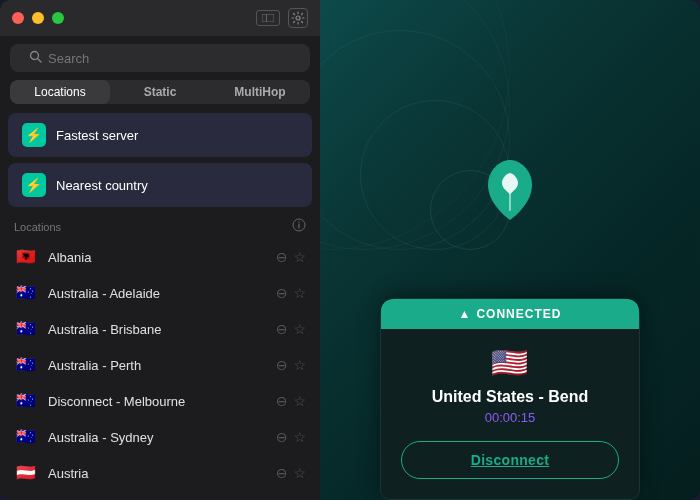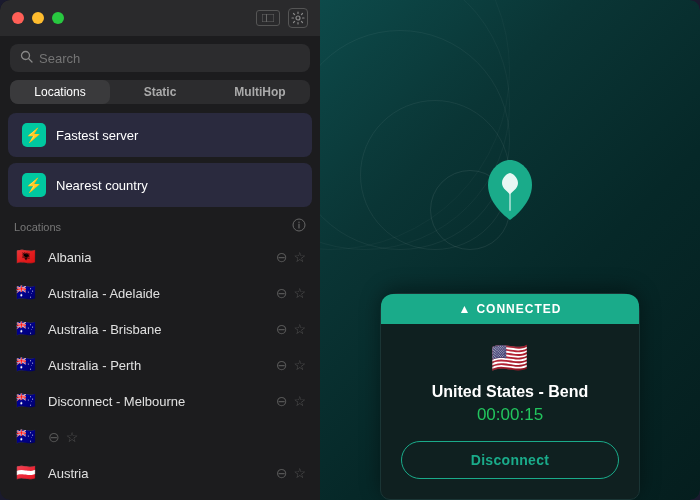--- a/index.html
+++ b/index.html
@@ -70,21 +70,21 @@
     
     .search-bar {
       padding: 8px 10px;
       background: #1c1c1e;
     }
     .search-input-wrapper {
       background: #2c2c2e;
       border-radius: 8px;
       display: flex;
       align-items: center;
-      padding: 6px 10px;
+      padding: 6px 19px;
       gap: 6px;
     }
     .search-icon-svg {
       color: #888;
       font-size: 13px;
     }
     .search-input {
       background: transparent;
       border: none;
       outline: none;
@@ -296,36 +296,37 @@
       margin-bottom: 8px;
     }
     .connected-country {
       font-size: 16px;
       font-weight: 700;
       color: #fff;
       margin-bottom: 4px;
       text-align: center;
     }
     .connected-time {
-      font-size: 17px;
-      color: #22c55e;
+      font-size: 13px;
+      color: #8b5cf6;
       margin-bottom: 16px;
       font-variant-numeric: tabular-nums;
     }
     .disconnect-btn {
       width: 100%;
       padding: 10px 0;
       background: transparent;
       border: 1.5px solid #1aab8a;
       border-radius: 20px;
       color: #1aab8a;
       font-size: 14px;
       font-weight: 600;
       cursor: pointer;
       letter-spacing: 0.3px;
+      text-decoration: underline;
     }
   </style>
 </head>
 <body>
 
 <div class="left-panel">
 
   <div class="title-bar">
     <span class="traffic-light tl-close"></span>
     <span class="traffic-light tl-min"></span>
@@ -426,20 +427,21 @@
       <span class="flag">🇦🇺</span>
       <span class="location-name">Disconnect - Melbourne</span>
       <div class="location-actions">
         <span class="signal-icon">⊖</span>
         <span class="star-icon">☆</span>
       </div>
     </div>
 
     <div class="location-item">
       <span class="flag">🇦🇺</span>
+      <span class="location-name">Australia - Sydney</span>
       <div class="location-actions">
         <span class="signal-icon">⊖</span>
         <span class="star-icon">☆</span>
       </div>
     </div>
 
     <div class="location-item">
       <span class="flag">🇦🇹</span>
       <span class="location-name">Austria</span>
       <div class="location-actions">

